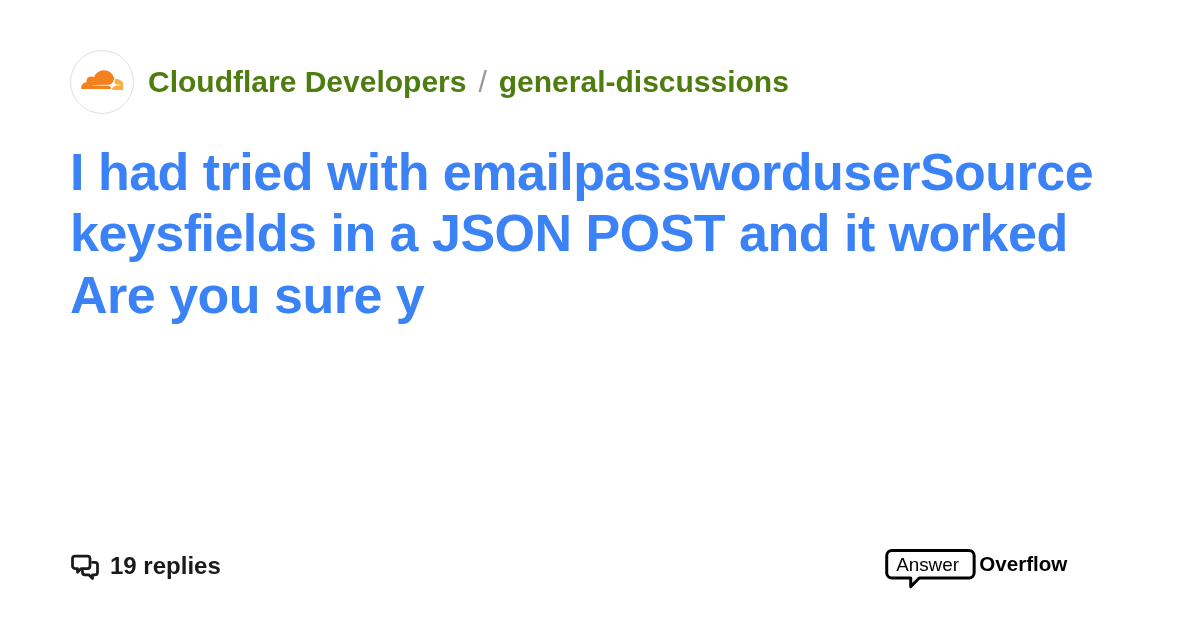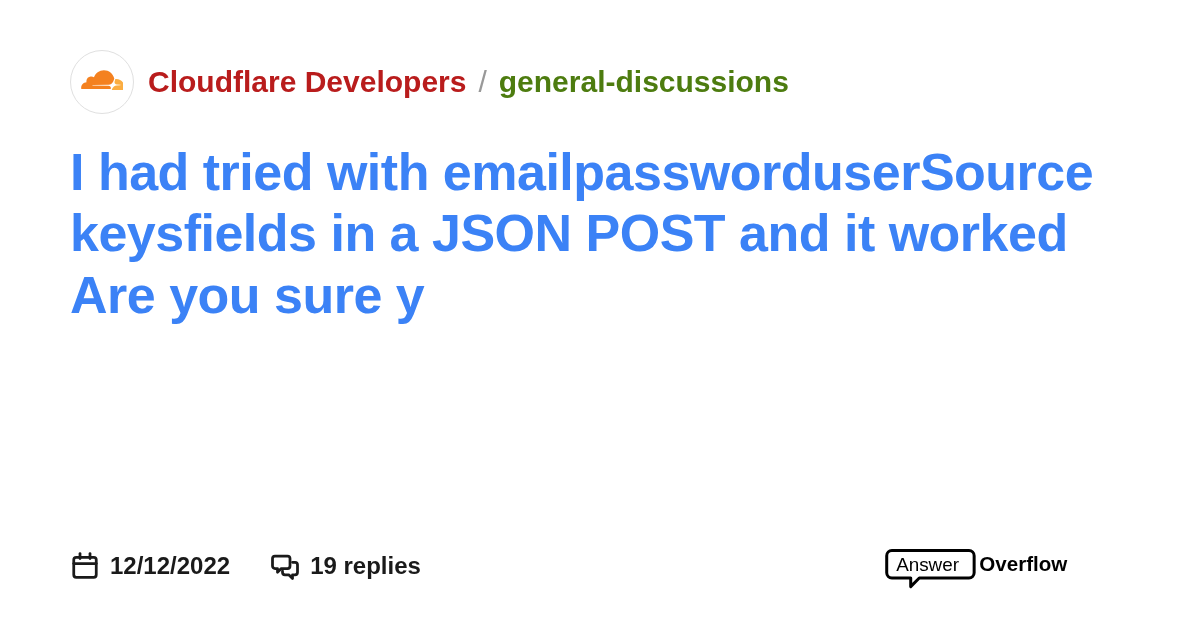--- a/index.html
+++ b/index.html
@@ -39,21 +39,21 @@
       height: 28px;
     }
     .breadcrumb {
       display: flex;
       align-items: center;
       gap: 12px;
       font-size: 30px;
       font-weight: 600;
     }
     .community {
-      color: #b91c1c;
+      color: #4d7c0f;
       font-weight: 700;
     }
     .separator {
       color: #999;
       font-weight: 400;
     }
     .channel {
       color: #4d7c0f;
       font-weight: 600;
     }
@@ -112,29 +112,20 @@
     <span class="channel">general-discussions</span>
   </div>
 </div>
 
 <h1 class="title">I had tried with emailpassworduserSource keysfields in a JSON POST and it worked Are you sure y</h1>
 
 <div class="footer">
   <div class="meta">
     <div class="meta-item">
       <svg viewBox="0 0 24 24" fill="none" stroke="#1a1a1a" stroke-width="2.2" stroke-linecap="round" stroke-linejoin="round">
-        <rect x="3" y="5" width="18" height="16" rx="2"></rect>
-        <line x1="3" y1="10" x2="21" y2="10"></line>
-        <line x1="8" y1="2" x2="8" y2="6"></line>
-        <line x1="16" y1="2" x2="16" y2="6"></line>
-      </svg>
-      <span>12/12/2022</span>
-    </div>
-    <div class="meta-item">
-      <svg viewBox="0 0 24 24" fill="none" stroke="#1a1a1a" stroke-width="2.2" stroke-linecap="round" stroke-linejoin="round">
         <path d="M4 4h10a2 2 0 0 1 2 2v6a2 2 0 0 1-2 2H9l-3 3v-3H4a2 2 0 0 1-2-2V6a2 2 0 0 1 2-2z"></path>
         <path d="M10 16v1a2 2 0 0 0 2 2h3l3 3v-3h2a2 2 0 0 0 2-2v-6a2 2 0 0 0-2-2h-2"></path>
       </svg>
       <span>19 replies</span>
     </div>
   </div>
   <div class="logo">
     <svg viewBox="0 0 280 56" width="250">
       <g stroke="#000" stroke-width="3.5" fill="none" stroke-linejoin="round" stroke-linecap="round">
         <path d="M 8 10 h 90 a 6 6 0 0 1 6 6 v 20 a 6 6 0 0 1 -6 6 h -58 l -10 10 v -10 h -22 a 6 6 0 0 1 -6 -6 v -20 a 6 6 0 0 1 6 -6 z"></path>

